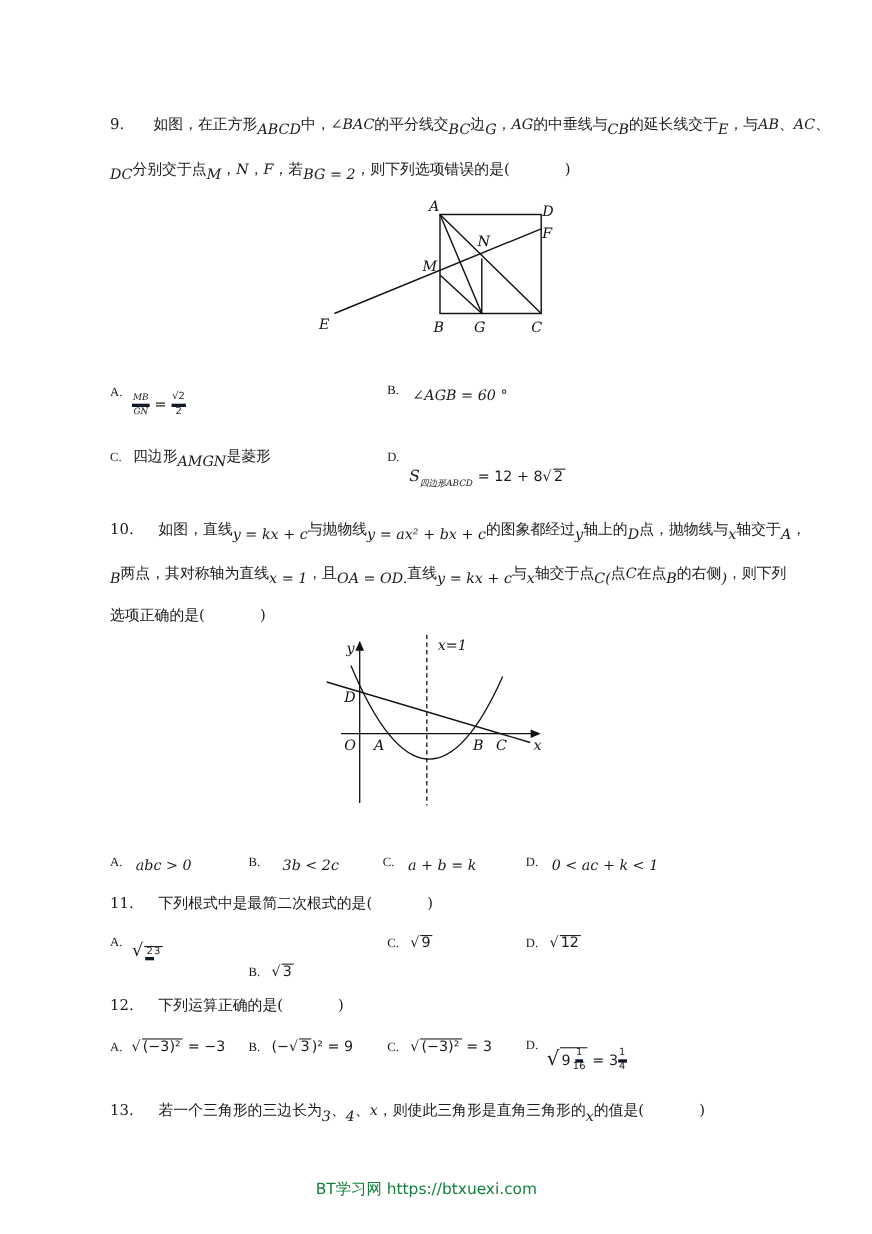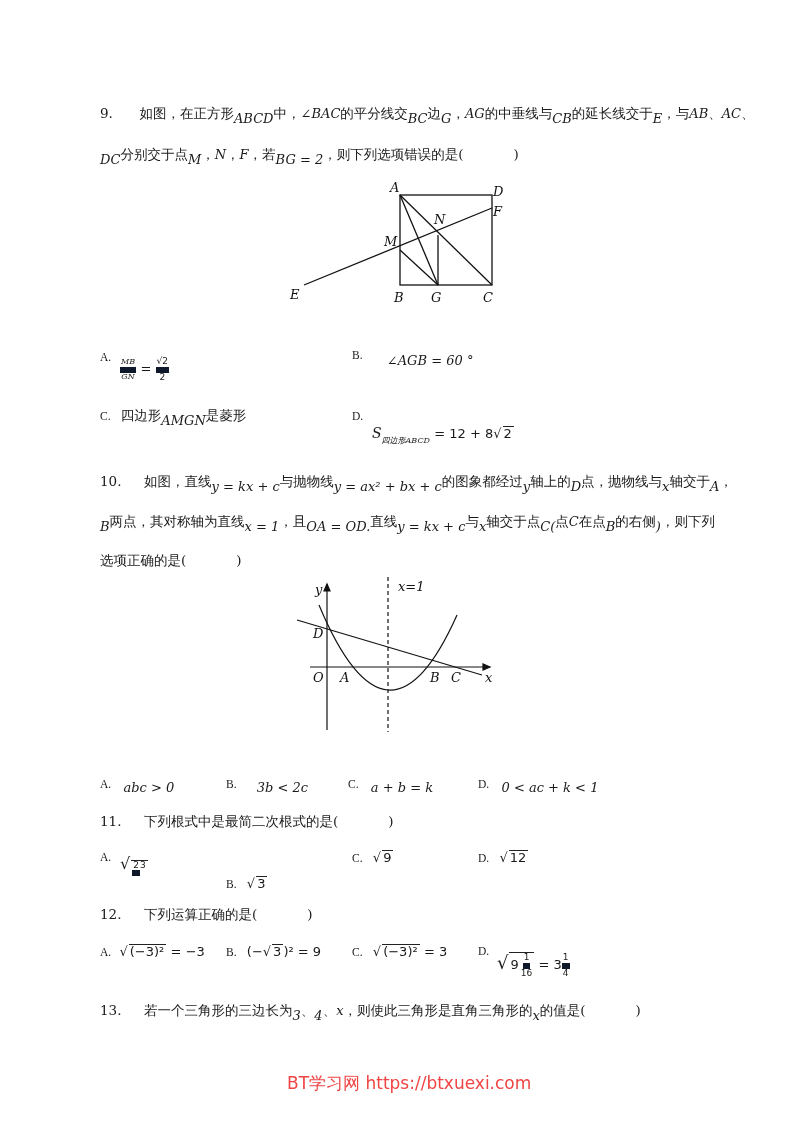--- a/index.html
+++ b/index.html
@@ -8,23 +8,23 @@
     font-family: "DejaVu Serif", "Liberation Serif", serif;
     color: #1a1a1a;
   }
   .abs { position: absolute; }
   .txt { font-size: 13.5px; white-space: nowrap; line-height: 1; }
   .math { font-family: "DejaVu Serif", serif; font-style: italic; font-size: 13px; }
   .mathup { font-family: "DejaVu Sans", sans-serif; font-size: 13px; }
   .sub { position: relative; top: 5px; }
   .lbl { font-size: 11.5px; font-family: "Liberation Serif", serif; }
   .frac { display: inline-flex; flex-direction: column; align-items: center; vertical-align: middle; font-size: 9px; line-height: 1.1; }
-  .frac .num { border-bottom: 6px solid #0f172a; padding: 0 1px; }
+  .frac .num { border-bottom: 3px solid #0f172a; padding: 0 1px; }
   .sqrt { display: inline-block; border-top: 1px solid #222; padding: 0 2px 0 1px; margin-left: 1px; }
-  .footer { font-family: "DejaVu Sans", sans-serif; font-size: 17px; color: #ef4444; }
+  .footer { font-family: "DejaVu Sans", sans-serif; font-size: 14px; color: #15803d; }
   svg text { font-family: "DejaVu Serif", serif; font-style: italic; font-size: 13px; fill: #111; }
 </style>
 </head>
 <body>
 
 <div class="abs txt" style="left:100px;top:107px;">
   <span>9.</span>
   <span style="display:inline-block;width:18px"></span>
   <span>如图，在正方形</span><span class="math sub">ABCD</span><span>中，</span><span class="math">∠BAC</span><span>的平分线交</span><span class="math sub">BC</span><span>边</span><span class="math sub">G</span><span>，</span><span class="math">AG</span><span>的中垂线与</span><span class="math sub">CB</span><span>的延长线交于</span><span class="math sub">E</span><span>，与</span><span class="math">AB</span><span>、</span><span class="math">AC</span><span>、</span>
 </div>
@@ -61,21 +61,21 @@
       <span>GN</span>
     </span>
   <span class="mathup">=</span>
   <span class="frac mathup">
       <span class="num">√2</span>
       <span>2</span>
     </span>
 </div>
 <div class="abs txt" style="left:352px;top:348px;">
   <span class="lbl">B.</span>
-  <span class="math" style="margin-left:20px;position:relative;top:6px">∠AGB = 60 °</span>
+  <span class="math" style="margin-left:8px;position:relative;top:6px">∠AGB = 60 °</span>
 </div>
 <div class="abs txt" style="left:100px;top:409px;text-align:center;">
   <span class="lbl">C.</span>
   <span style="margin-left:6px">四边形</span><span class="math sub">AMGN</span><span>是菱形</span>
 </div>
 <div class="abs txt" style="left:352px;top:409px;">
   <span class="lbl">D.</span>
 </div>
 <div class="abs txt" style="left:372px;top:426px;">
   <span class="math" style="font-size:14px">S</span><span class="math sub" style="font-size:8px">四边形ABCD</span>

